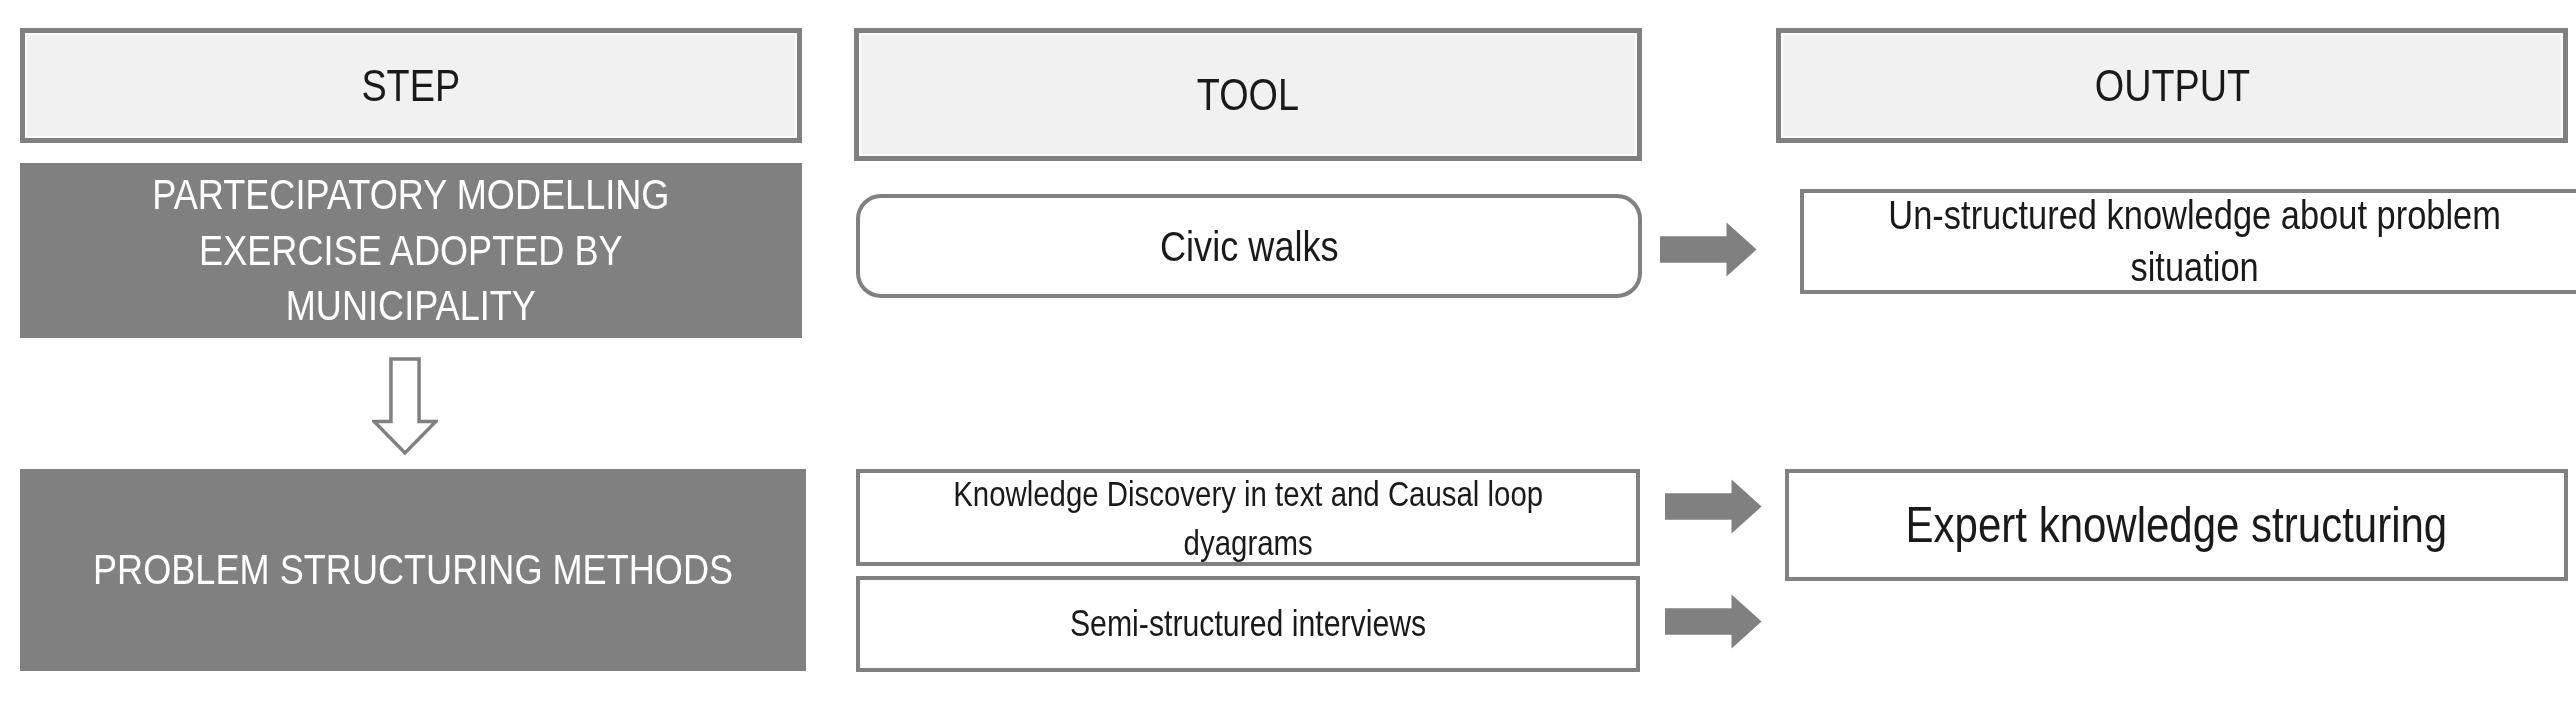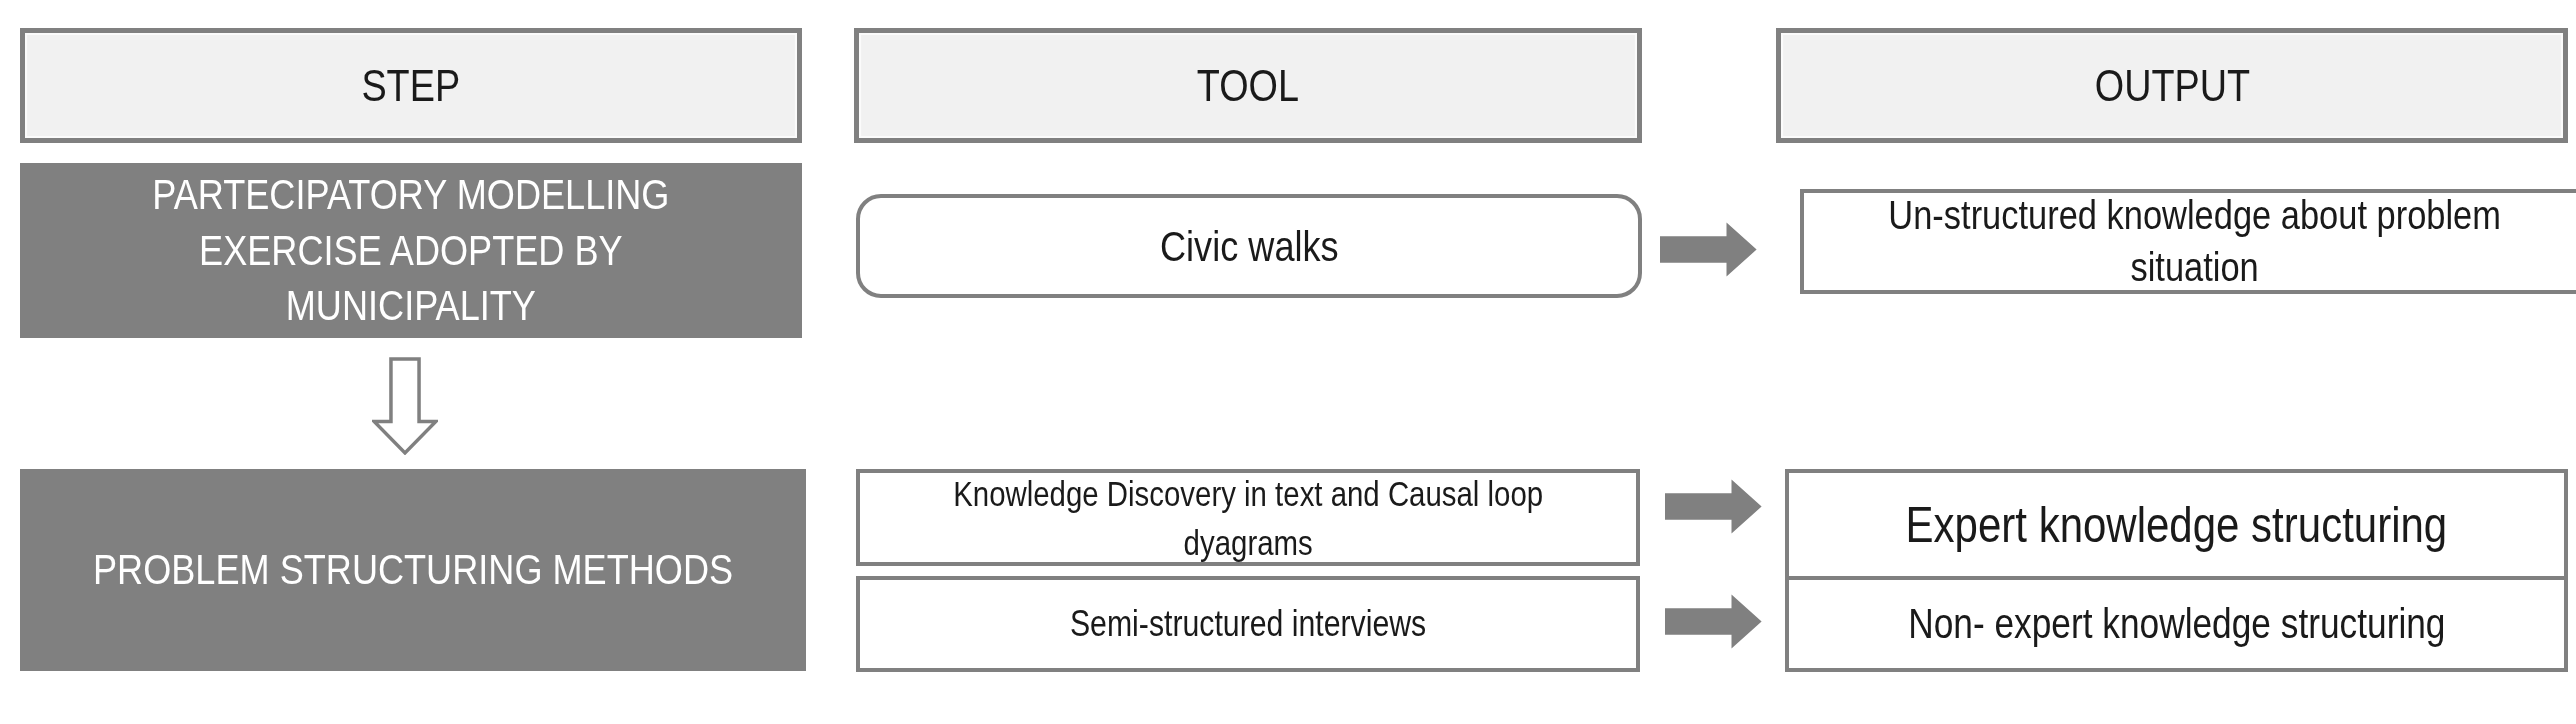--- a/index.html
+++ b/index.html
@@ -28,21 +28,21 @@
   
   .header-box {
     background: #f1f1f1;
     border: 5.6px solid #808080;
     box-shadow: inset 0 0 0 2.1px #fbfbfb;
     color: #1a1a1a;
     font-size: 45px;
     justify-content: center;
   }
   #hdr-step   { left: 19.6px;   top: 28px; width: 782px; height: 115px; }
-  #hdr-tool   { left: 854px; top: 28px; width: 788px; height: 115px; }
+  #hdr-tool   { left: 854px; top: 28px; width: 788px; height: 133px; }
   #hdr-output { left: 1776px; top: 28px; width: 792px; height: 115px; }
   
   .dark-box {
     background: #808080;
     color: #ffffff;
     font-size: 43px;
     line-height: 1.3;
   }
   #step1 { left: 19.6px; top: 163px; width: 782px; height: 175px; }
   #step2 { left: 19.6px; top: 469px; width: 786px; height: 202px; }
@@ -122,18 +122,15 @@
   </div>
 
   <div class="box white-box" id="tool3">
     <span class="label">Semi-structured interviews</span>
   </div>
   <div class="arrow" id="arrow-right-3">
     <svg viewBox="0 0 140 82" preserveAspectRatio="none">
       <polygon points="0,22 95,22 95,2 138,41 95,80 95,60 0,60" fill="#808080"></polygon>
     </svg>
   </div>
-  <div class="box white-box" id="out3">
-    <span class="label">Non- expert knowledge structuring</span>
-  </div>
 
 </div>
 
 
 </body></html>

